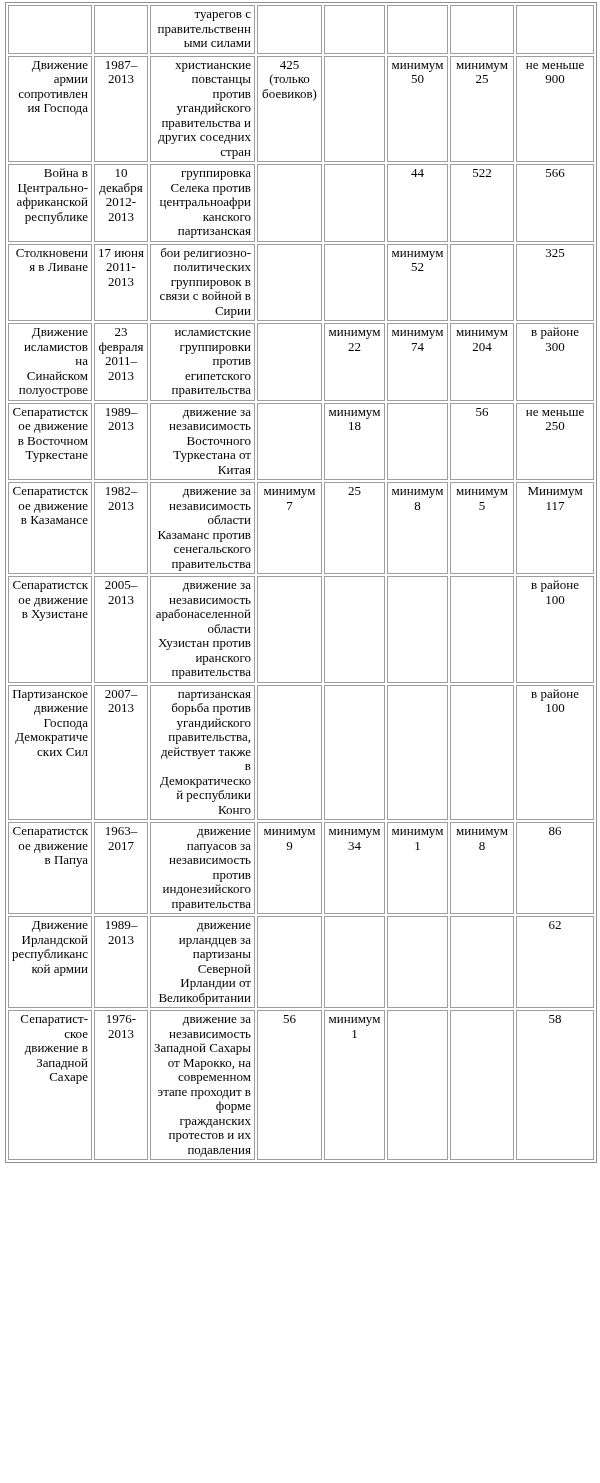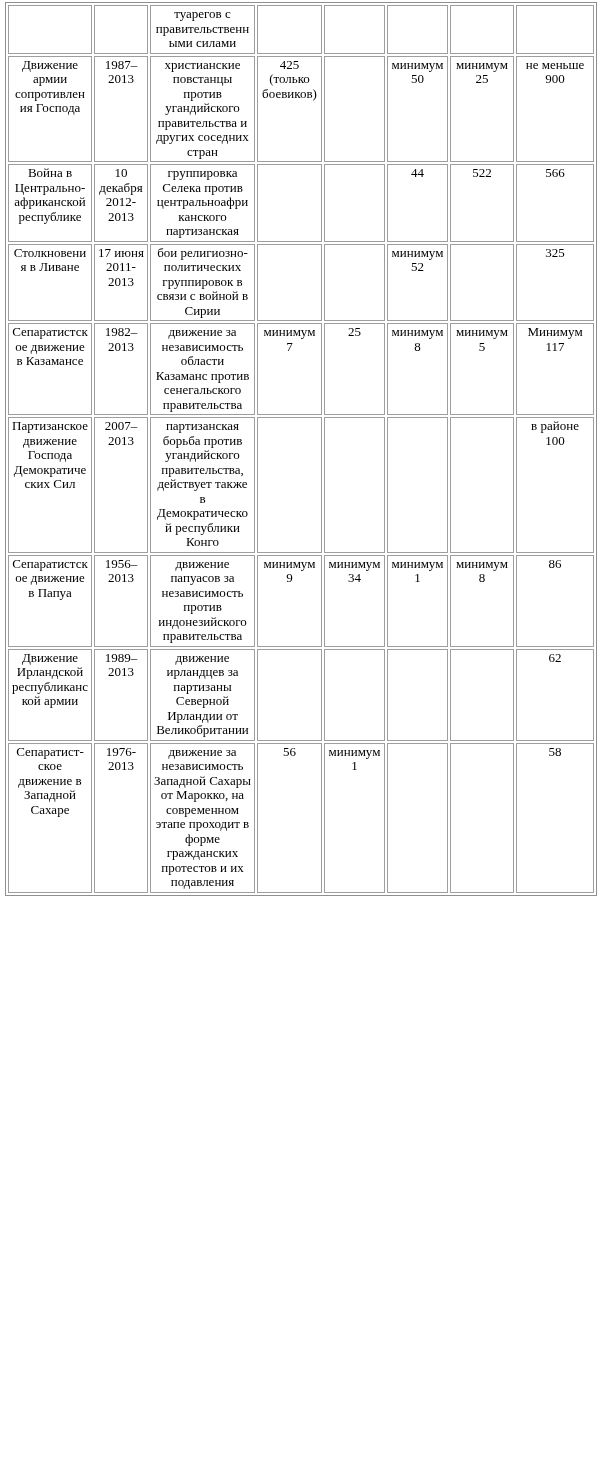--- a/index.html
+++ b/index.html
@@ -23,21 +23,21 @@
     border: 1px solid #9e9e9e;
     vertical-align: top;
     padding: 1px 3px 2px 3px;
     font-size: 13px;
     line-height: 14.5px;
     overflow-wrap: break-word;
     word-wrap: break-word;
     white-space: pre-line;
     overflow: hidden;
   }
-  td.left   { text-align: center; }
+  td.left   { text-align: right; }
   td.center { text-align: center; }
 </style>
 </head>
 <body>
 
 <div class="page">
 
   <table class="conflicts">
     <colgroup>
       <col style="width:84px">
@@ -86,44 +86,77 @@
           <td class="left">Столкновения в Ливане</td>
           <td class="center">17 июня 2011-2013</td>
           <td class="left">бои религиозно-политических группировок в связи с войной в Сирии</td>
           <td class="center"></td>
           <td class="center"></td>
           <td class="center">минимум 52</td>
           <td class="center"></td>
           <td class="center">325</td>
         </tr>
         <tr>
+          <td class="left">Движение исламистов на Синайском полуострове</td>
+          <td class="center">23 февраля 2011–2013</td>
+          <td class="left">исламистские группировки против египетского правительства</td>
+          <td class="center"></td>
+          <td class="center">минимум 22</td>
+          <td class="center">минимум 74</td>
+          <td class="center">минимум 204</td>
+          <td class="center">в районе
+300</td>
+        </tr>
+        <tr>
+          <td class="left">Сепаратистское движение в Восточном Туркестане</td>
+          <td class="center">1989–2013</td>
+          <td class="left">движение за независимость Восточного Туркестана от Китая</td>
+          <td class="center"></td>
+          <td class="center">минимум 18</td>
+          <td class="center"></td>
+          <td class="center">56</td>
+          <td class="center">не меньше
+250</td>
+        </tr>
+        <tr>
           <td class="left">Сепаратистское движение в Казамансе</td>
           <td class="center">1982–2013</td>
           <td class="left">движение за независимость области Казаманс против сенегальского правительства</td>
           <td class="center">минимум 7</td>
           <td class="center">25</td>
           <td class="center">минимум 8</td>
           <td class="center">минимум 5</td>
           <td class="center">Минимум
 117</td>
+        </tr>
+        <tr>
+          <td class="left">Сепаратистское движение в Хузистане</td>
+          <td class="center">2005–2013</td>
+          <td class="left">движение за независимость арабонаселенной области Хузистан против иранского правительства</td>
+          <td class="center"></td>
+          <td class="center"></td>
+          <td class="center"></td>
+          <td class="center"></td>
+          <td class="center">в районе
+100</td>
         </tr>
         <tr>
           <td class="left">Партизанское движение Господа Демократических Сил</td>
           <td class="center">2007–2013</td>
           <td class="left">партизанская борьба против угандийского правительства, действует также в Демократической республики Конго</td>
           <td class="center"></td>
           <td class="center"></td>
           <td class="center"></td>
           <td class="center"></td>
           <td class="center">в районе
 100</td>
         </tr>
         <tr>
           <td class="left">Сепаратистское движение в Папуа</td>
-          <td class="center">1956–2013</td>
+          <td class="center">1963–2017</td>
           <td class="left">движение папуасов за независимость против индонезийского правительства</td>
           <td class="center">минимум 9</td>
           <td class="center">минимум 34</td>
           <td class="center">минимум 1</td>
           <td class="center">минимум 8</td>
           <td class="center">86</td>
         </tr>
         <tr>
           <td class="left">Движение Ирландской республиканской армии</td>
           <td class="center">1989–2013</td>

